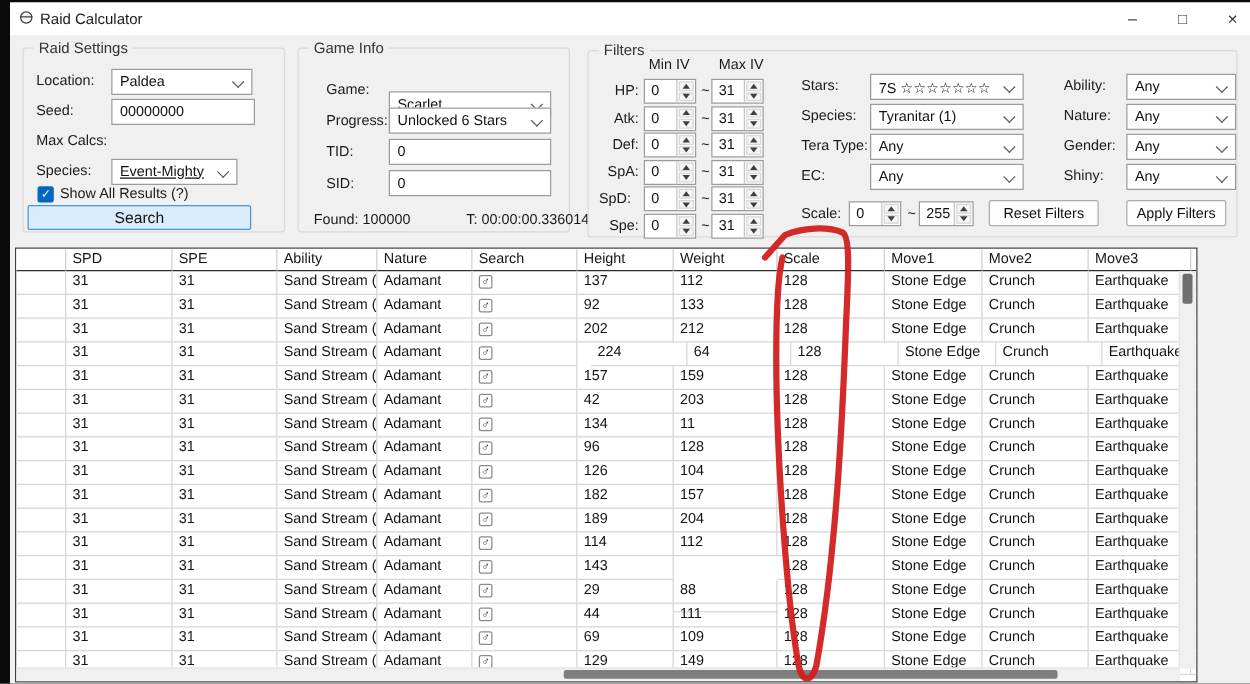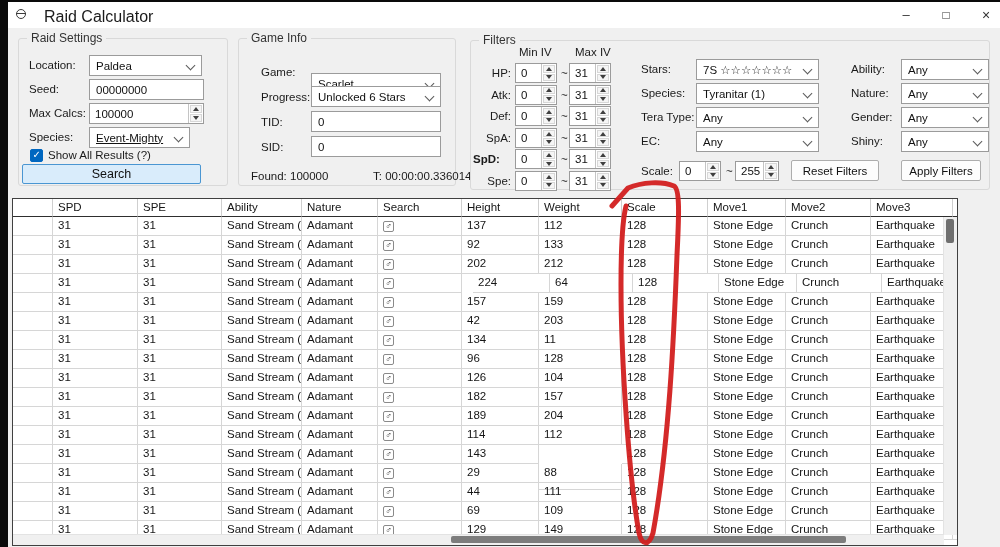--- a/index.html
+++ b/index.html
@@ -7,21 +7,21 @@
     width:1000px;height:547px;position:relative;overflow:hidden;
     background:#0a0a0a;
     font-family:"Liberation Sans",sans-serif;
     -webkit-font-smoothing:antialiased;
   }
   .window{position:absolute;left:8px;top:2px;width:992px;height:545px;background:#f0f0f0;}
   
   .titlebar{position:absolute;left:8px;top:2px;width:992px;height:26px;background:#ffffff;}
   .app-icon{position:absolute;left:8px;top:7px;width:10px;height:10px;border:1.5px solid #3c3c3c;border-radius:50%;box-sizing:border-box;background:#fff;}
   .app-icon::after{content:"";position:absolute;left:-1px;right:-1px;top:2.5px;height:1.5px;background:#3c3c3c;}
-  .title{position:absolute;left:24px;top:6px;font-size:16px;color:#1a1a1a;white-space:nowrap;margin-left:12px;}
+  .title{position:absolute;left:24px;top:6px;font-size:12px;color:#1a1a1a;white-space:nowrap;}
   .win-btn{position:absolute;top:0;width:40px;height:26px;line-height:26px;text-align:center;font-size:13px;color:#333;cursor:default;}
   .win-btn.min{left:878px;}
   .win-btn.max{left:918px;font-size:12px;}
   .win-btn.close{left:958px;font-size:14px;}
   
   .group{position:absolute;border:1px solid #d9d9d9;border-radius:3px;background:#f0f0f0;box-sizing:border-box;}
   #g-raid{left:18px;top:38px;width:210px;height:148px;}
   #g-game{left:238px;top:38px;width:218px;height:148px;}
   #g-filters{left:470px;top:40px;width:520px;height:150px;}
   .group-label{position:absolute;top:-8px;left:8px;background:#f0f0f0;padding:0 4px;font-size:12px;color:#333;white-space:nowrap;}
@@ -74,31 +74,20 @@
   <span class="lbl" style="left:10px;top:20px;">Location:</span>
   <div class="combo" style="left:70px;top:16px;width:113px;">
     <span>Paldea</span>
     <i class="chev"></i>
   </div>
   <span class="lbl" style="left:10px;top:44px;">Seed:</span>
   <div class="tbox" style="left:70px;top:40px;width:115px;">
     <span>00000000</span>
   </div>
   <span class="lbl" style="left:10px;top:68px;">Max Calcs:</span>
-  <div class="numud" style="left:70px;top:64px;width:115px;">
-    <span class="val">100000</span>
-    <span class="spin">
-        <i class="sb up">
-          <i class="tri-up"></i>
-        </i>
-        <i class="sb down">
-          <i class="tri-down"></i>
-        </i>
-      </span>
-  </div>
   <span class="lbl" style="left:10px;top:92px;">Species:</span>
   <div class="combo" style="left:70px;top:88px;width:101px;text-decoration:underline;">
     <span>Event-Mighty</span>
     <i class="chev"></i>
   </div>
   <span class="check" style="left:11px;top:110px;"></span>
   <span class="lbl" style="left:29px;top:110px;">Show All Results (?)</span>
   <div class="btn search" style="left:3px;top:125px;width:179px;height:20px;">
     <span>Search</span>
   </div>
@@ -222,21 +211,21 @@
         <span class="val">31</span>
         <span class="spin">
           <i class="sb up">
             <i class="tri-up"></i>
           </i>
           <i class="sb down">
             <i class="tri-down"></i>
           </i>
         </span>
       </div>
-      <span class="lbl" style="left: 2px; top: 112.4px; width: 38px; text-align: left; font-weight: bold;">SpD:</span>
+      <span class="lbl" style="left: 2px; top: 112.4px; width: 38px; text-align: center;">SpD:</span>
       <div class="numud" style="left: 44px; top: 108.4px; width: 42px; height: 20px;">
         <span class="val">0</span>
         <span class="spin">
           <i class="sb up">
             <i class="tri-up"></i>
           </i>
           <i class="sb down">
             <i class="tri-down"></i>
           </i>
         </span>

